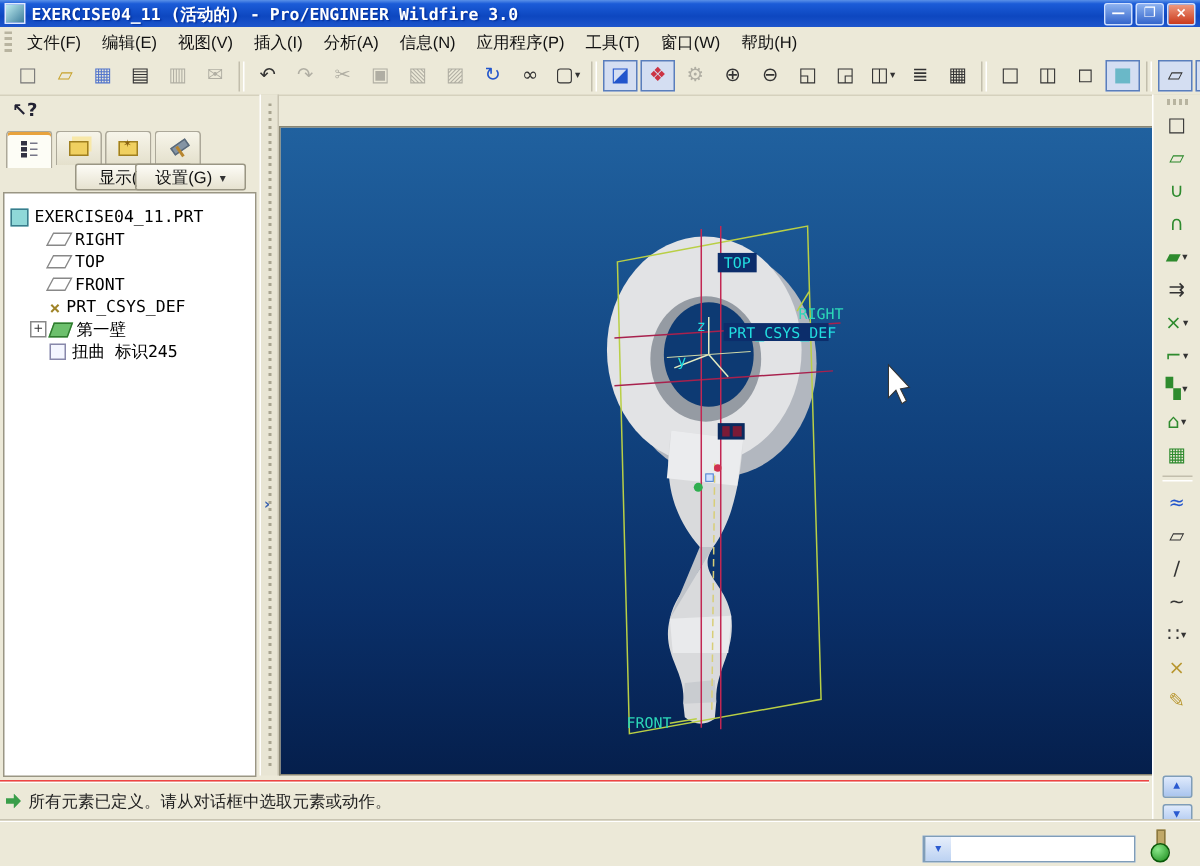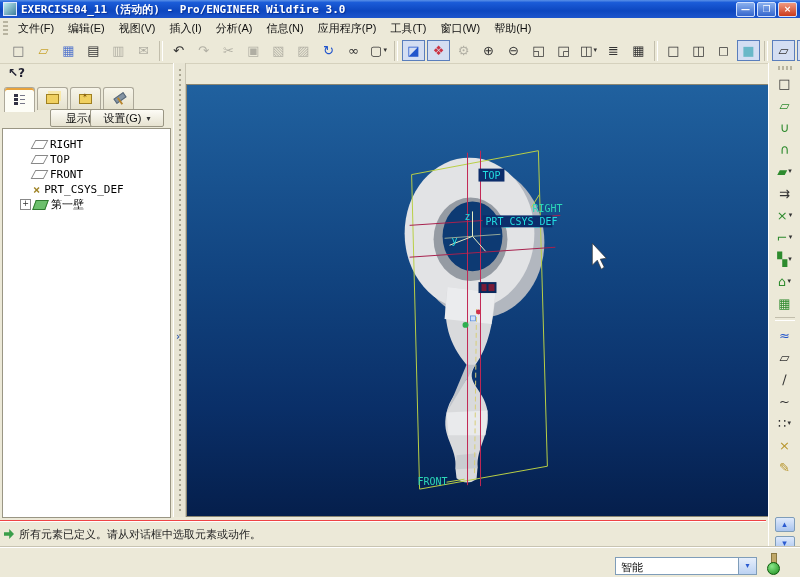--- a/index.html
+++ b/index.html
@@ -271,40 +271,48 @@
 <button class="nav-btn" id="btn-display">
   <span>显示(D)</span>
     <span class="ddcaret">▾</span>
 </button>
 <button class="nav-btn" id="btn-settings">
   <span>设置(G)</span>
     <span class="ddcaret">▾</span>
 </button>
 <div id="tree-box">
   <div>
+      <div class="tree-row" style="padding-left: 4px;">
+    <span class="ti ic-part"></span>
+    <span class="tl">EXERCISE04_11.PRT</span>
+  </div>
       <div class="tree-row" style="padding-left: 30px;">
     <span class="ti ic-plane"></span>
     <span class="tl">RIGHT</span>
   </div>
       <div class="tree-row" style="padding-left: 30px;">
     <span class="ti ic-plane"></span>
     <span class="tl">TOP</span>
   </div>
       <div class="tree-row" style="padding-left: 30px;">
     <span class="ti ic-plane"></span>
     <span class="tl">FRONT</span>
   </div>
       <div class="tree-row" style="padding-left: 30px;">
     <span class="ti ic-csys"></span>
     <span class="tl">PRT_CSYS_DEF</span>
   </div>
       <div class="tree-row" style="padding-left: 17px;">
         <span class="expand">+</span>
     <span class="ti ic-wall"></span>
     <span class="tl">第一壁</span>
+  </div>
+      <div class="tree-row" style="padding-left: 30px;">
+    <span class="ti ic-twist"></span>
+    <span class="tl">扭曲 标识245</span>
   </div>
     </div>
 </div>
 
 <div id="sash">
   <span id="sash-arrow">›</span>
 </div>
 
 <div id="viewport">
 <svg viewBox="0 0 582 433" preserveAspectRatio="none">
@@ -438,20 +446,19 @@
   </div>
 </div>
 
 <div id="status-row">
   <span id="status-arrow"></span>
   <span id="status-text">所有元素已定义。请从对话框中选取元素或动作。</span>
 </div>
 
 <div id="bottom-row">
   <div id="filter-combo">
-    <span id="filter-value">智能</span>
     <span id="filter-drop">▾</span>
   </div>
   <div id="funnel">
     <span class="stem"></span>
     <span class="ball"></span>
   </div>
 </div>
 
 </body></html>

